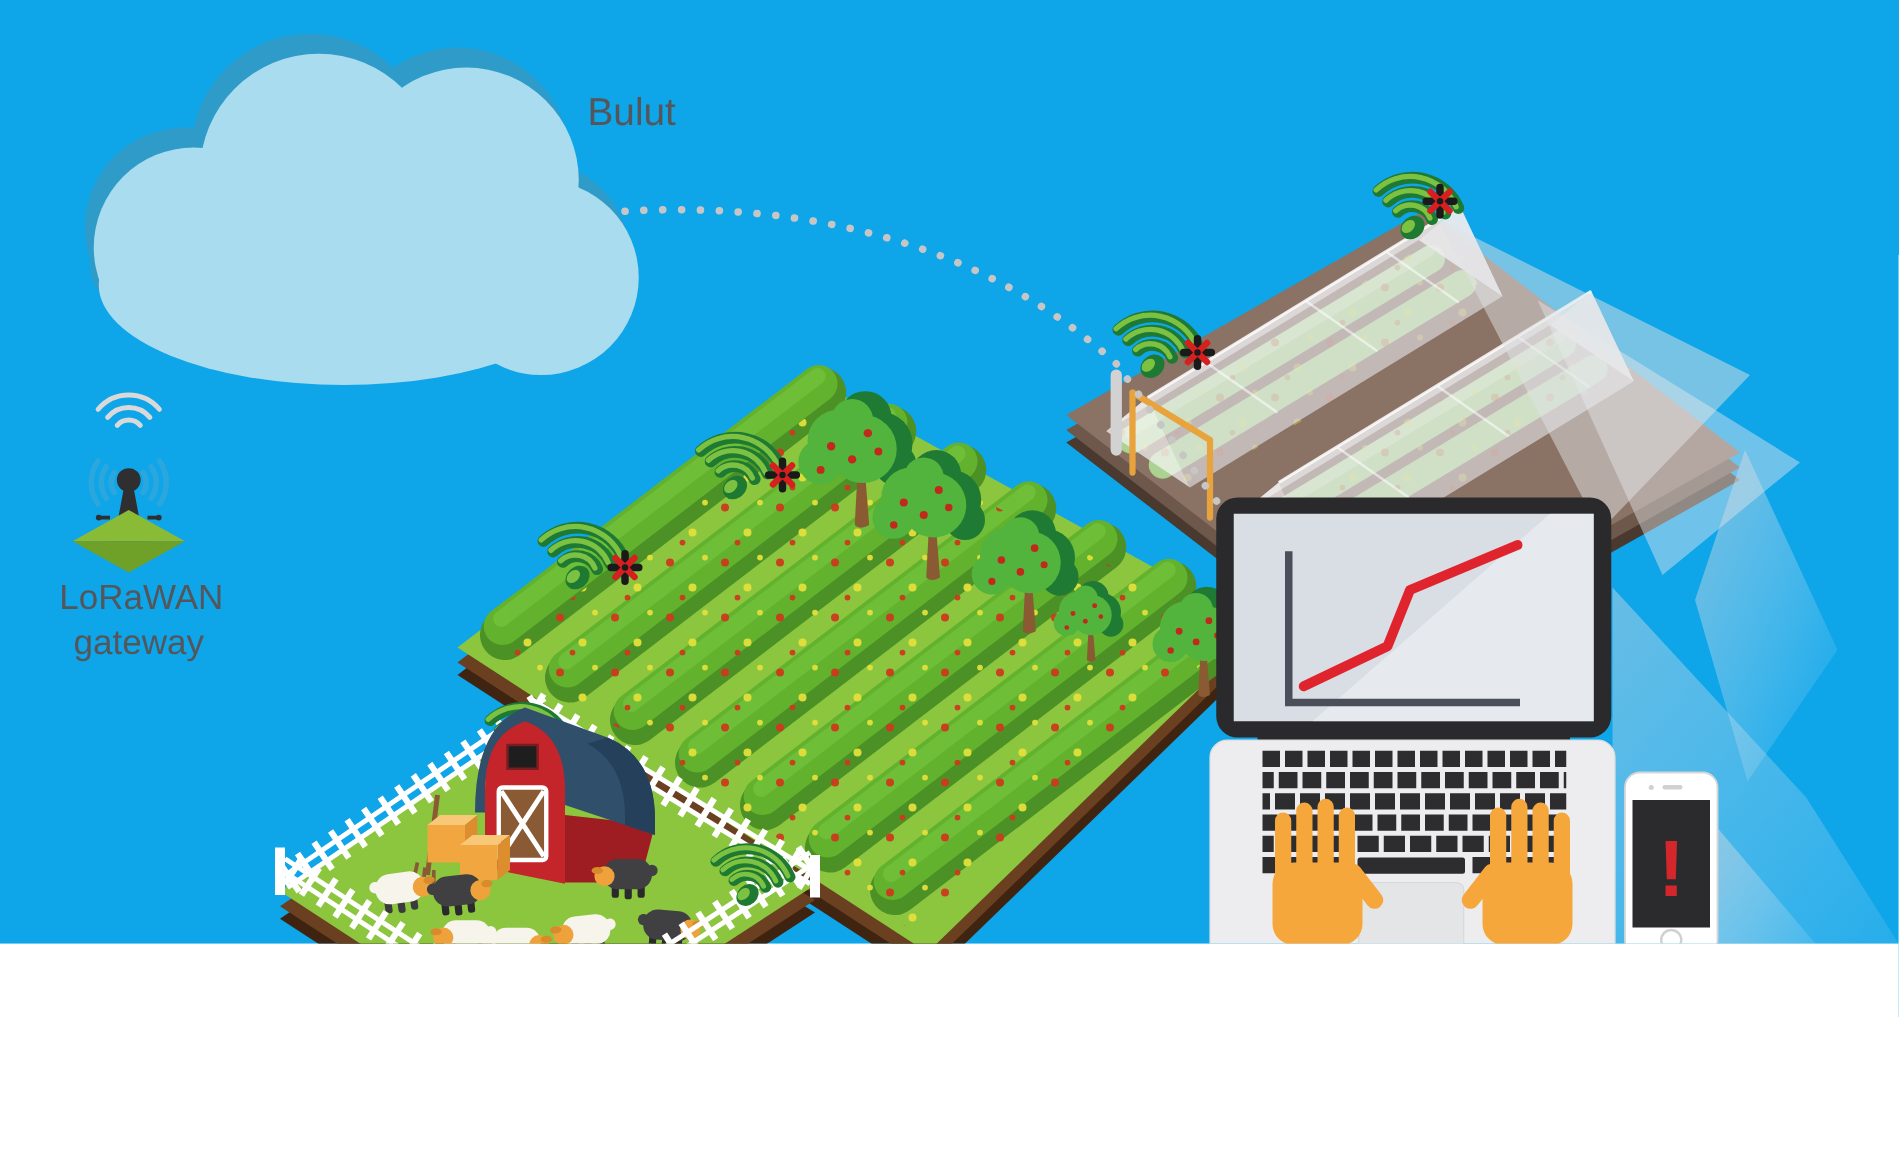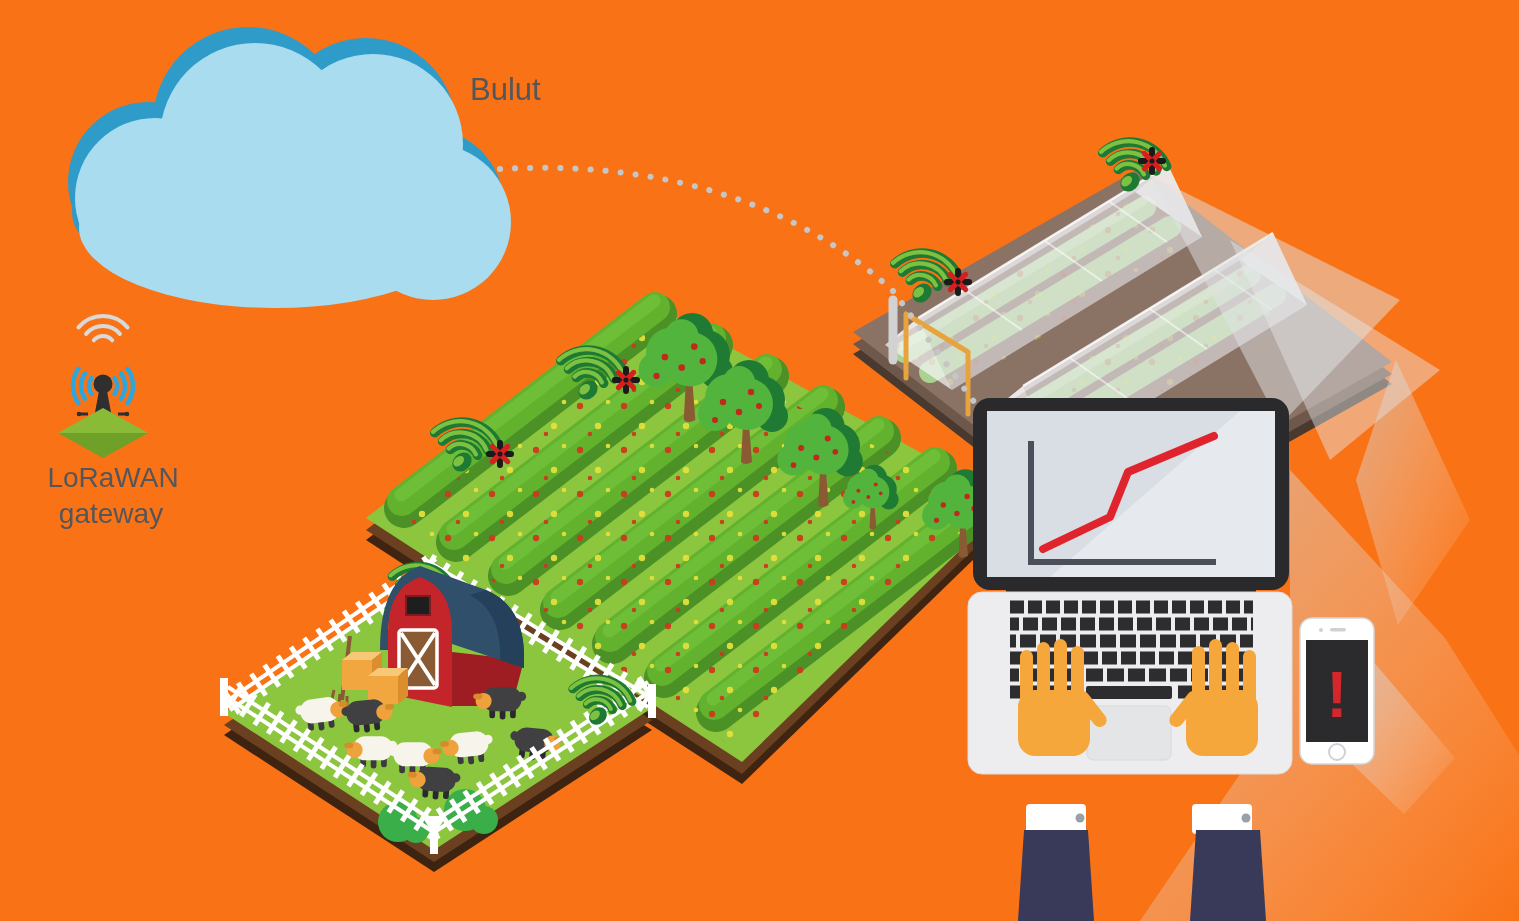--- a/index.html
+++ b/index.html
@@ -1,16 +1,16 @@
 <!DOCTYPE html>
 <html><head>
 <meta charset="utf-8">
 <style>
   html,body{margin:0;padding:0;background:#fff;}
-  .stage{position:relative;width:1519px;height:921px;background:#f97316;overflow:hidden;
+  .stage{position:relative;width:1519px;height:755px;background:#0ea5e9;overflow:hidden;
          font-family:"Liberation Sans", sans-serif;}
   svg{display:block}
   text{font-family:"Liberation Sans", sans-serif;}
   .lbl{fill:#55565a;}
 </style>
 </head>
 <body>
 
 <div class="stage">
 <svg width="1519" height="921" viewBox="0 0 1519 921">

